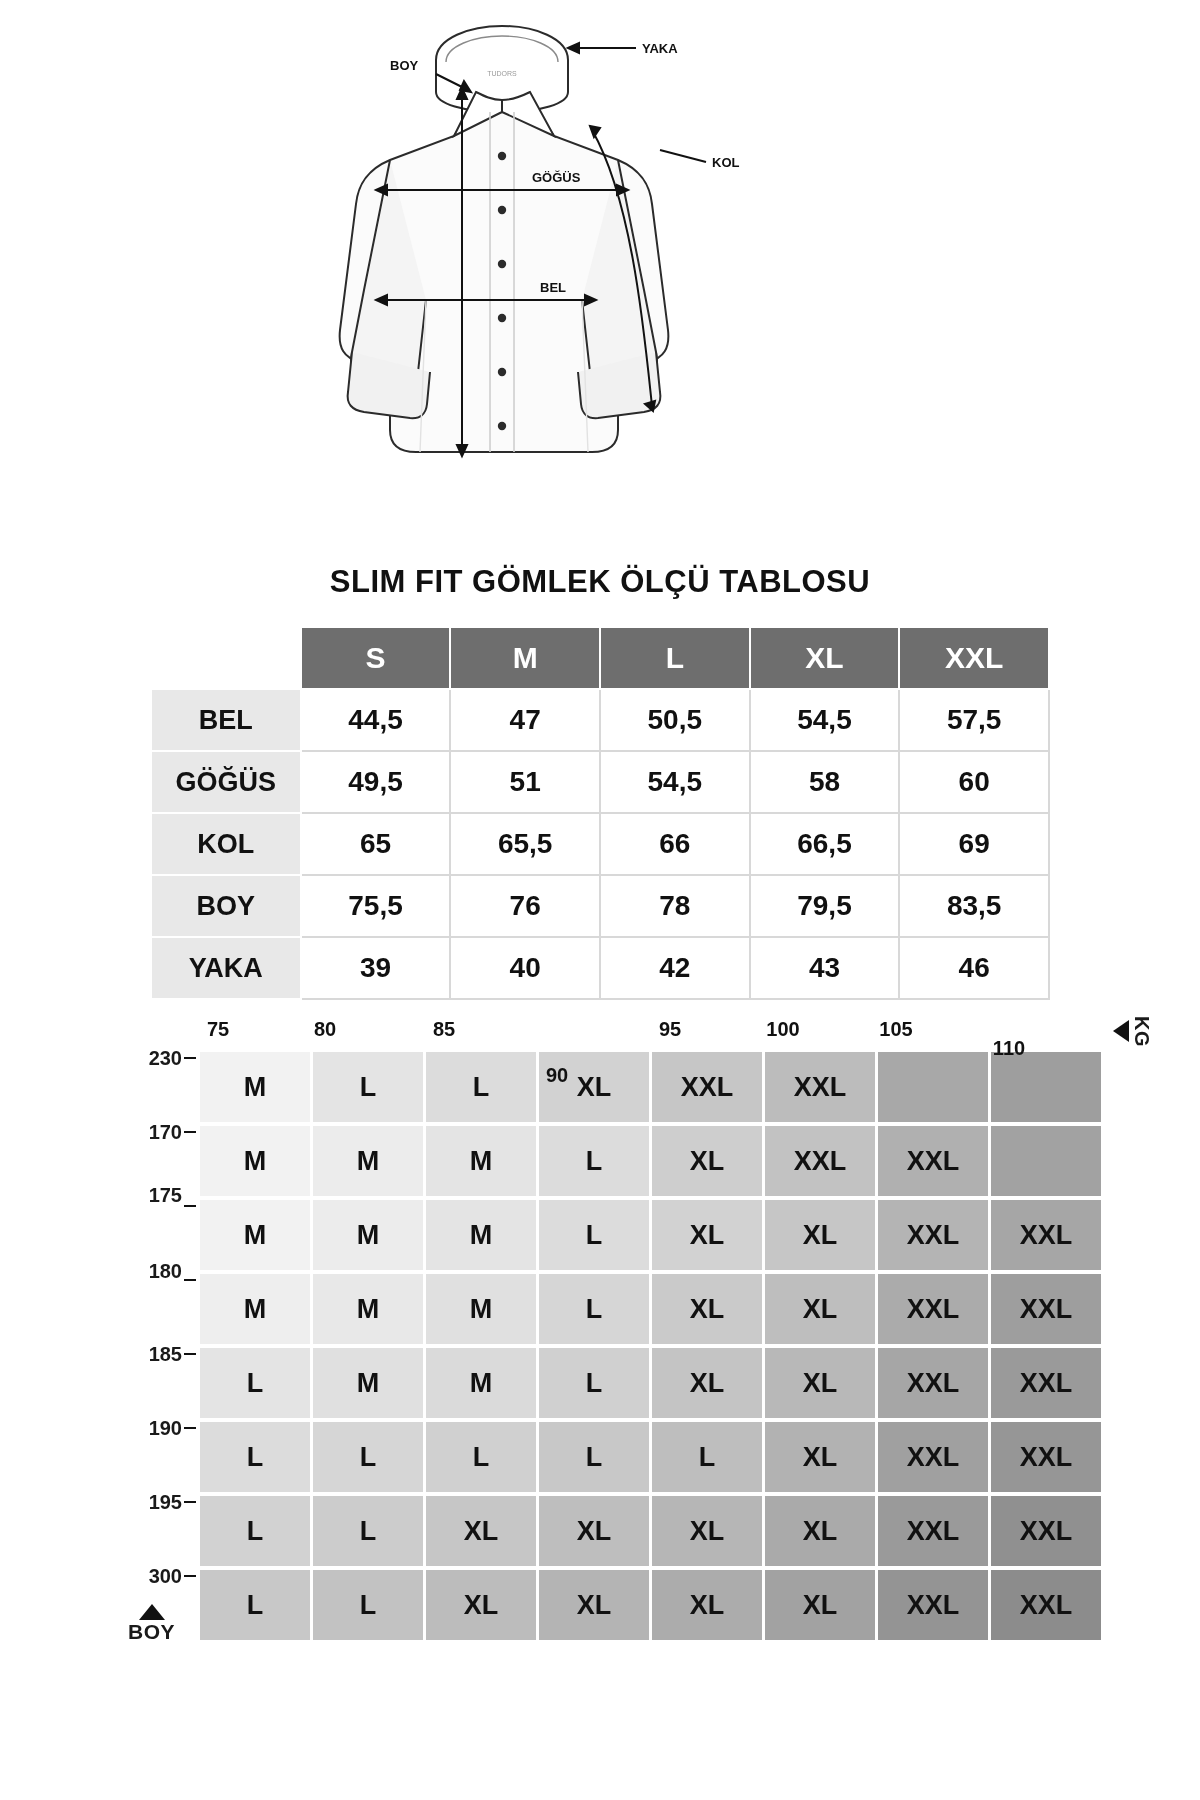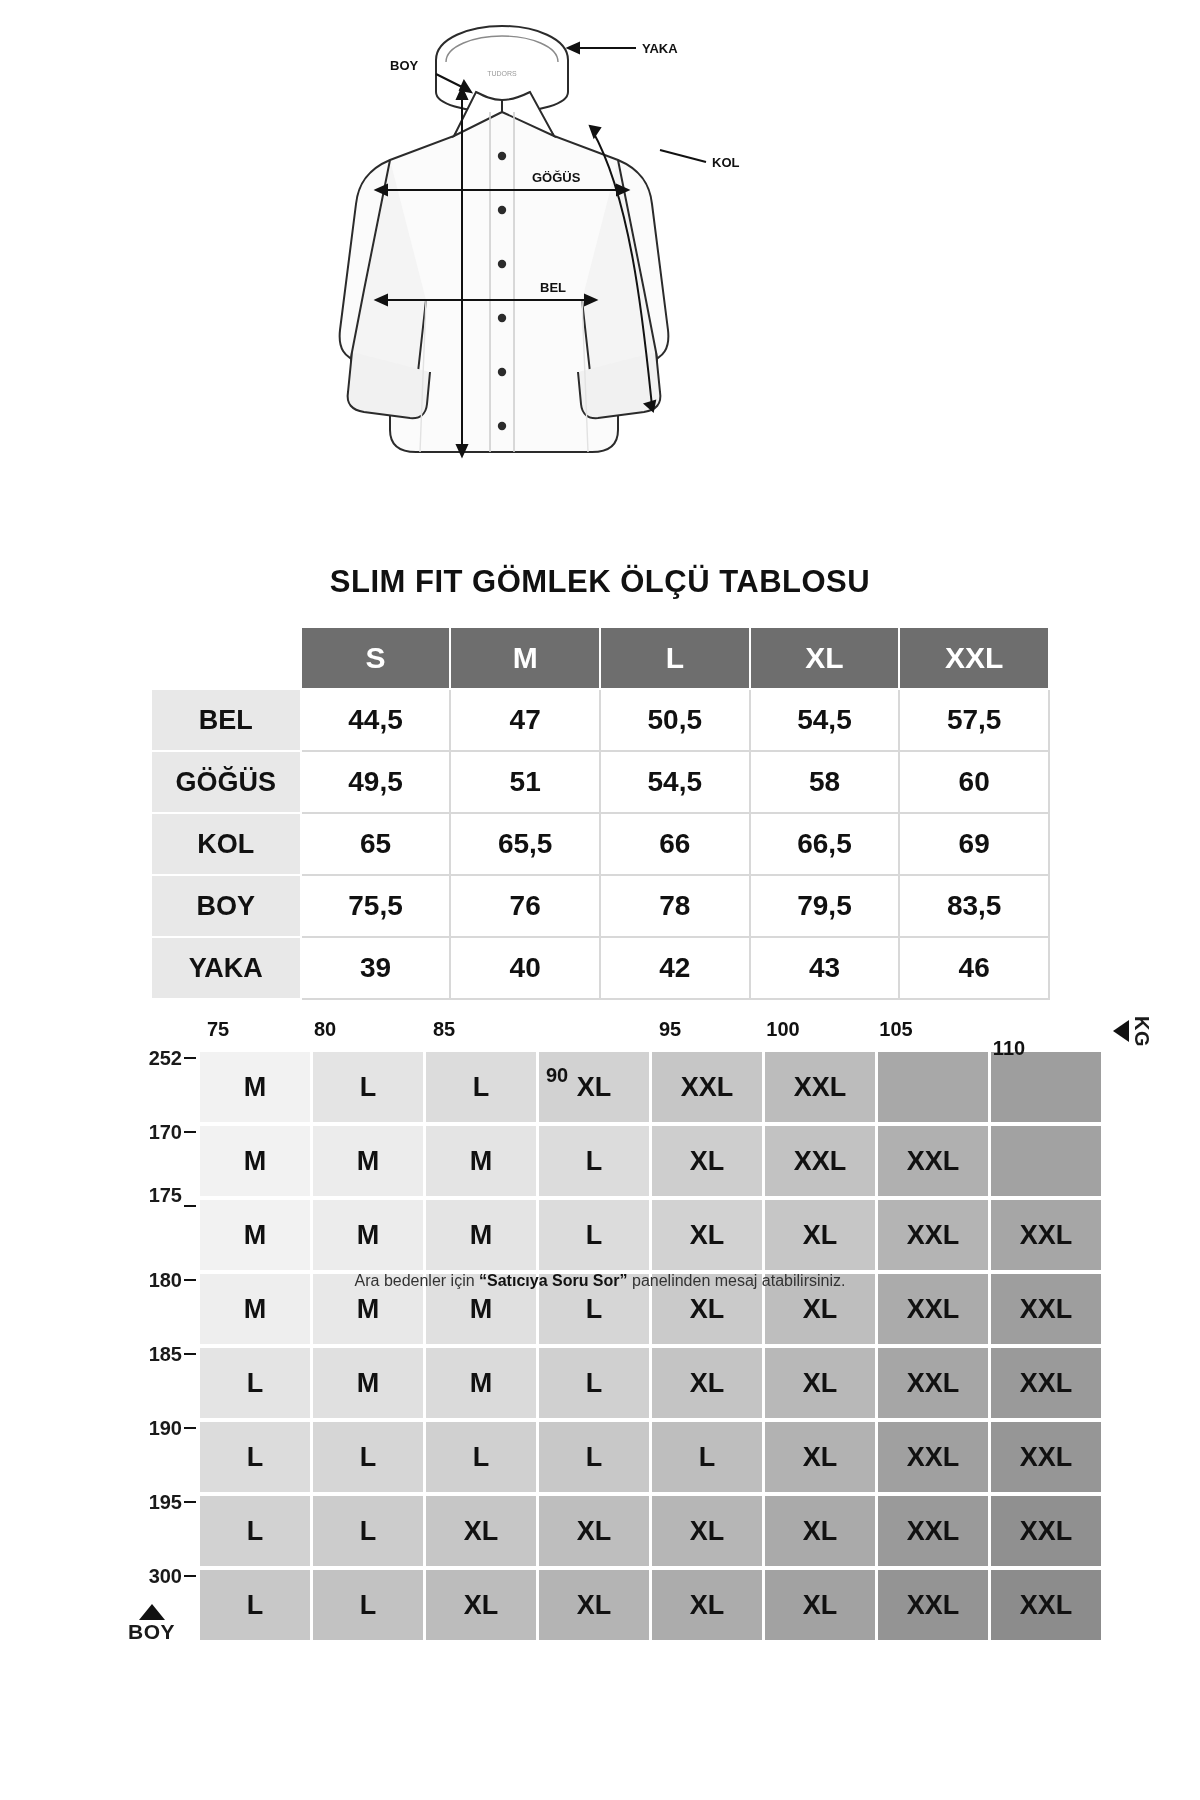--- a/index.html
+++ b/index.html
@@ -314,27 +314,27 @@
     <span class="kg-tick" style="left: 18px;">75</span>
         <span class="kg-tick" style="left: 125px;">80</span>
         <span class="kg-tick" style="left: 244px;">85</span>
         <span class="kg-tick" style="left: 357px; margin-top: 46px;">90</span>
         <span class="kg-tick" style="left: 470px;">95</span>
         <span class="kg-tick" style="left: 583px;">100</span>
         <span class="kg-tick" style="left: 696px;">105</span>
         <span class="kg-tick" style="left: 809px; margin-top: 19px;">110</span>
       </div>
     <div class="boy-ticks" id="boy-axis">
-        <span class="boy-tick" style="top: 6px;">252</span>
+        <span class="boy-tick" style="top: 6px;">230</span>
         <span class="boy-dash" style="top: 6px;"></span>
         <span class="boy-tick" style="top: 80px;">170</span>
         <span class="boy-dash" style="top: 80px;"></span>
         <span class="boy-tick" style="top: 143px;">175</span>
         <span class="boy-dash" style="top: 154px;"></span>
-        <span class="boy-tick" style="top: 228px;">180</span>
+        <span class="boy-tick" style="top: 219px;">180</span>
         <span class="boy-dash" style="top: 228px;"></span>
         <span class="boy-tick" style="top: 302px;">185</span>
         <span class="boy-dash" style="top: 302px;"></span>
         <span class="boy-tick" style="top: 376px;">190</span>
         <span class="boy-dash" style="top: 376px;"></span>
         <span class="boy-tick" style="top: 450px;">195</span>
         <span class="boy-dash" style="top: 450px;"></span>
         <span class="boy-tick" style="top: 524px;">300</span>
         <span class="boy-dash" style="top: 524px;"></span>
       </div>
@@ -419,17 +419,14 @@
           <div class="cell" style="background: rgb(148, 148, 148);">XXL</div>
           <div class="cell" style="background: rgb(140, 140, 140);">XXL</div>
         </div>
       </div>
     <div class="boy-label-wrap">
       <div class="boy-arrow"></div>
       <div class="boy-text">BOY</div>
     </div>
   </div>
 
-  <div class="footnote">
-    <span>Ara bedenler için </span><b>“Satıcıya Soru Sor”</b><span> panelinden mesaj atabilirsiniz.</span>
-  </div>
 
 </div>
 
 </body></html>

